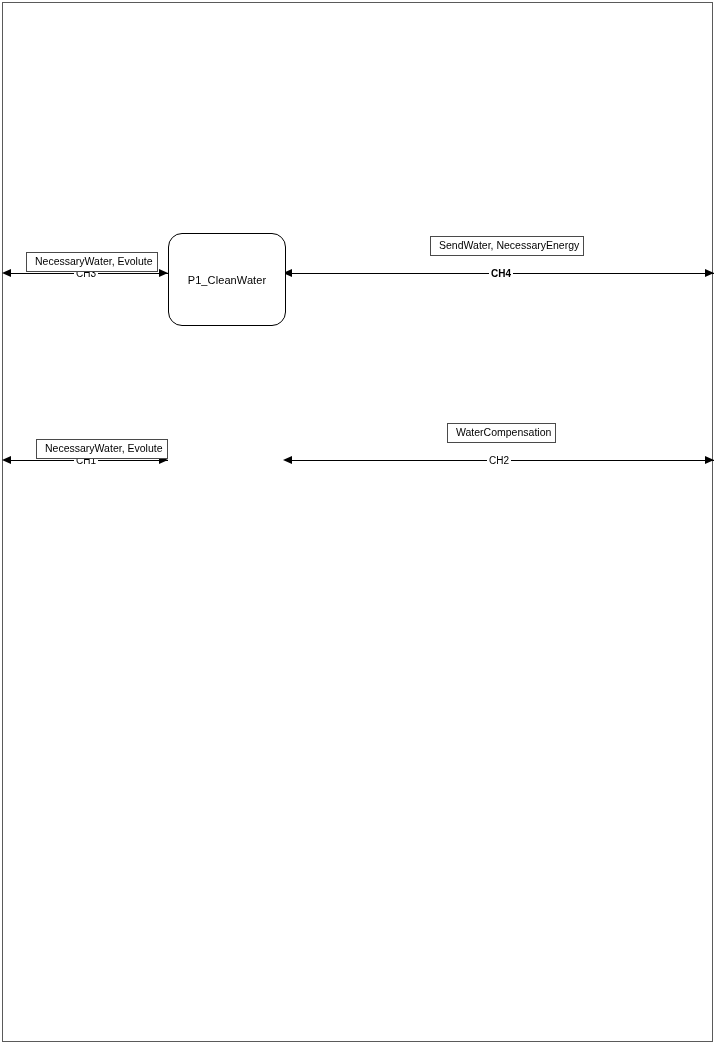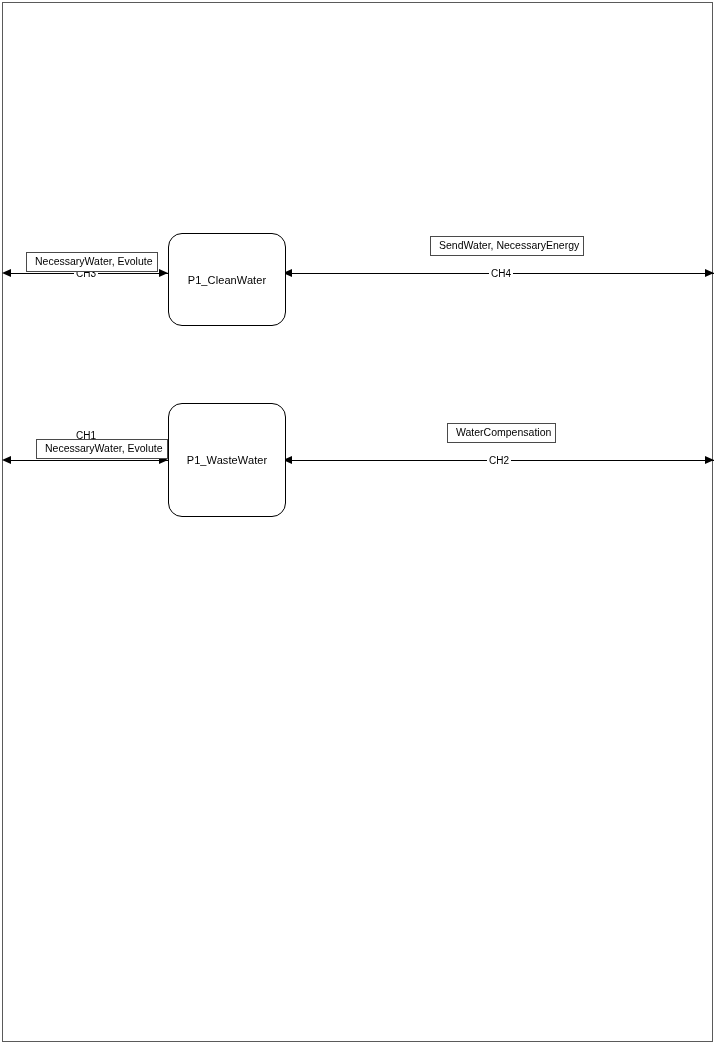--- a/index.html
+++ b/index.html
@@ -153,37 +153,34 @@
 
     <div class="flow-line" style="left:6px; top:273px; width:162px;"></div>
     <div class="arrow arrow-left" style="left:2px; top:268.5px;"></div>
     <div class="arrow arrow-right" style="left:159px; top:268.5px;"></div>
     <div class="ch-name" style="left:86px; top:268px;">CH3</div>
     <div class="flow-label" style="left:26px; top:252px;">NecessaryWater, Evolute</div>
 
     <div class="flow-line" style="left:288px; top:273px; width:426px;"></div>
     <div class="arrow arrow-left" style="left:283px; top:268.5px;"></div>
     <div class="arrow arrow-right" style="left:705px; top:268.5px;"></div>
-    <div class="ch-name" style="left:501px; top:268px;">CH4</div>
+    <div class="ch-name" style="left:501px; top:268px;font-weight:bold;">CH4</div>
     <div class="flow-label" style="left:430px; top:236px;text-align:right;">SendWater, NecessaryEnergy</div>
 
     <div class="proc-block" style="left:168px; top:233px; width:118px; height:93px;">
       <span class="proc-label">P1_CleanWater</span>
     </div>
 
     <div class="flow-line" style="left:6px; top:460px; width:162px;"></div>
     <div class="arrow arrow-left" style="left:2px; top:455.5px;"></div>
     <div class="arrow arrow-right" style="left:159px; top:455.5px;"></div>
-    <div class="ch-name" style="left:86px; top:430px;">CH1</div>
+    <div class="ch-name" style="left:86px; top:455px;">CH1</div>
     <div class="flow-label" style="left:36px; top:439px;">NecessaryWater, Evolute</div>
 
     <div class="flow-line" style="left:288px; top:460px; width:426px;"></div>
     <div class="arrow arrow-left" style="left:283px; top:455.5px;"></div>
     <div class="arrow arrow-right" style="left:705px; top:455.5px;"></div>
     <div class="ch-name" style="left:499px; top:455px;text-align:right;">CH2</div>
     <div class="flow-label" style="left:447px; top:423px;">WaterCompensation</div>
 
-    <div class="proc-block" style="left:168px; top:403px; width:118px; height:114px;">
-      <span class="proc-label">P1_WasteWater</span>
-    </div>
 
   </div>
 </div>
 
 </body></html>

